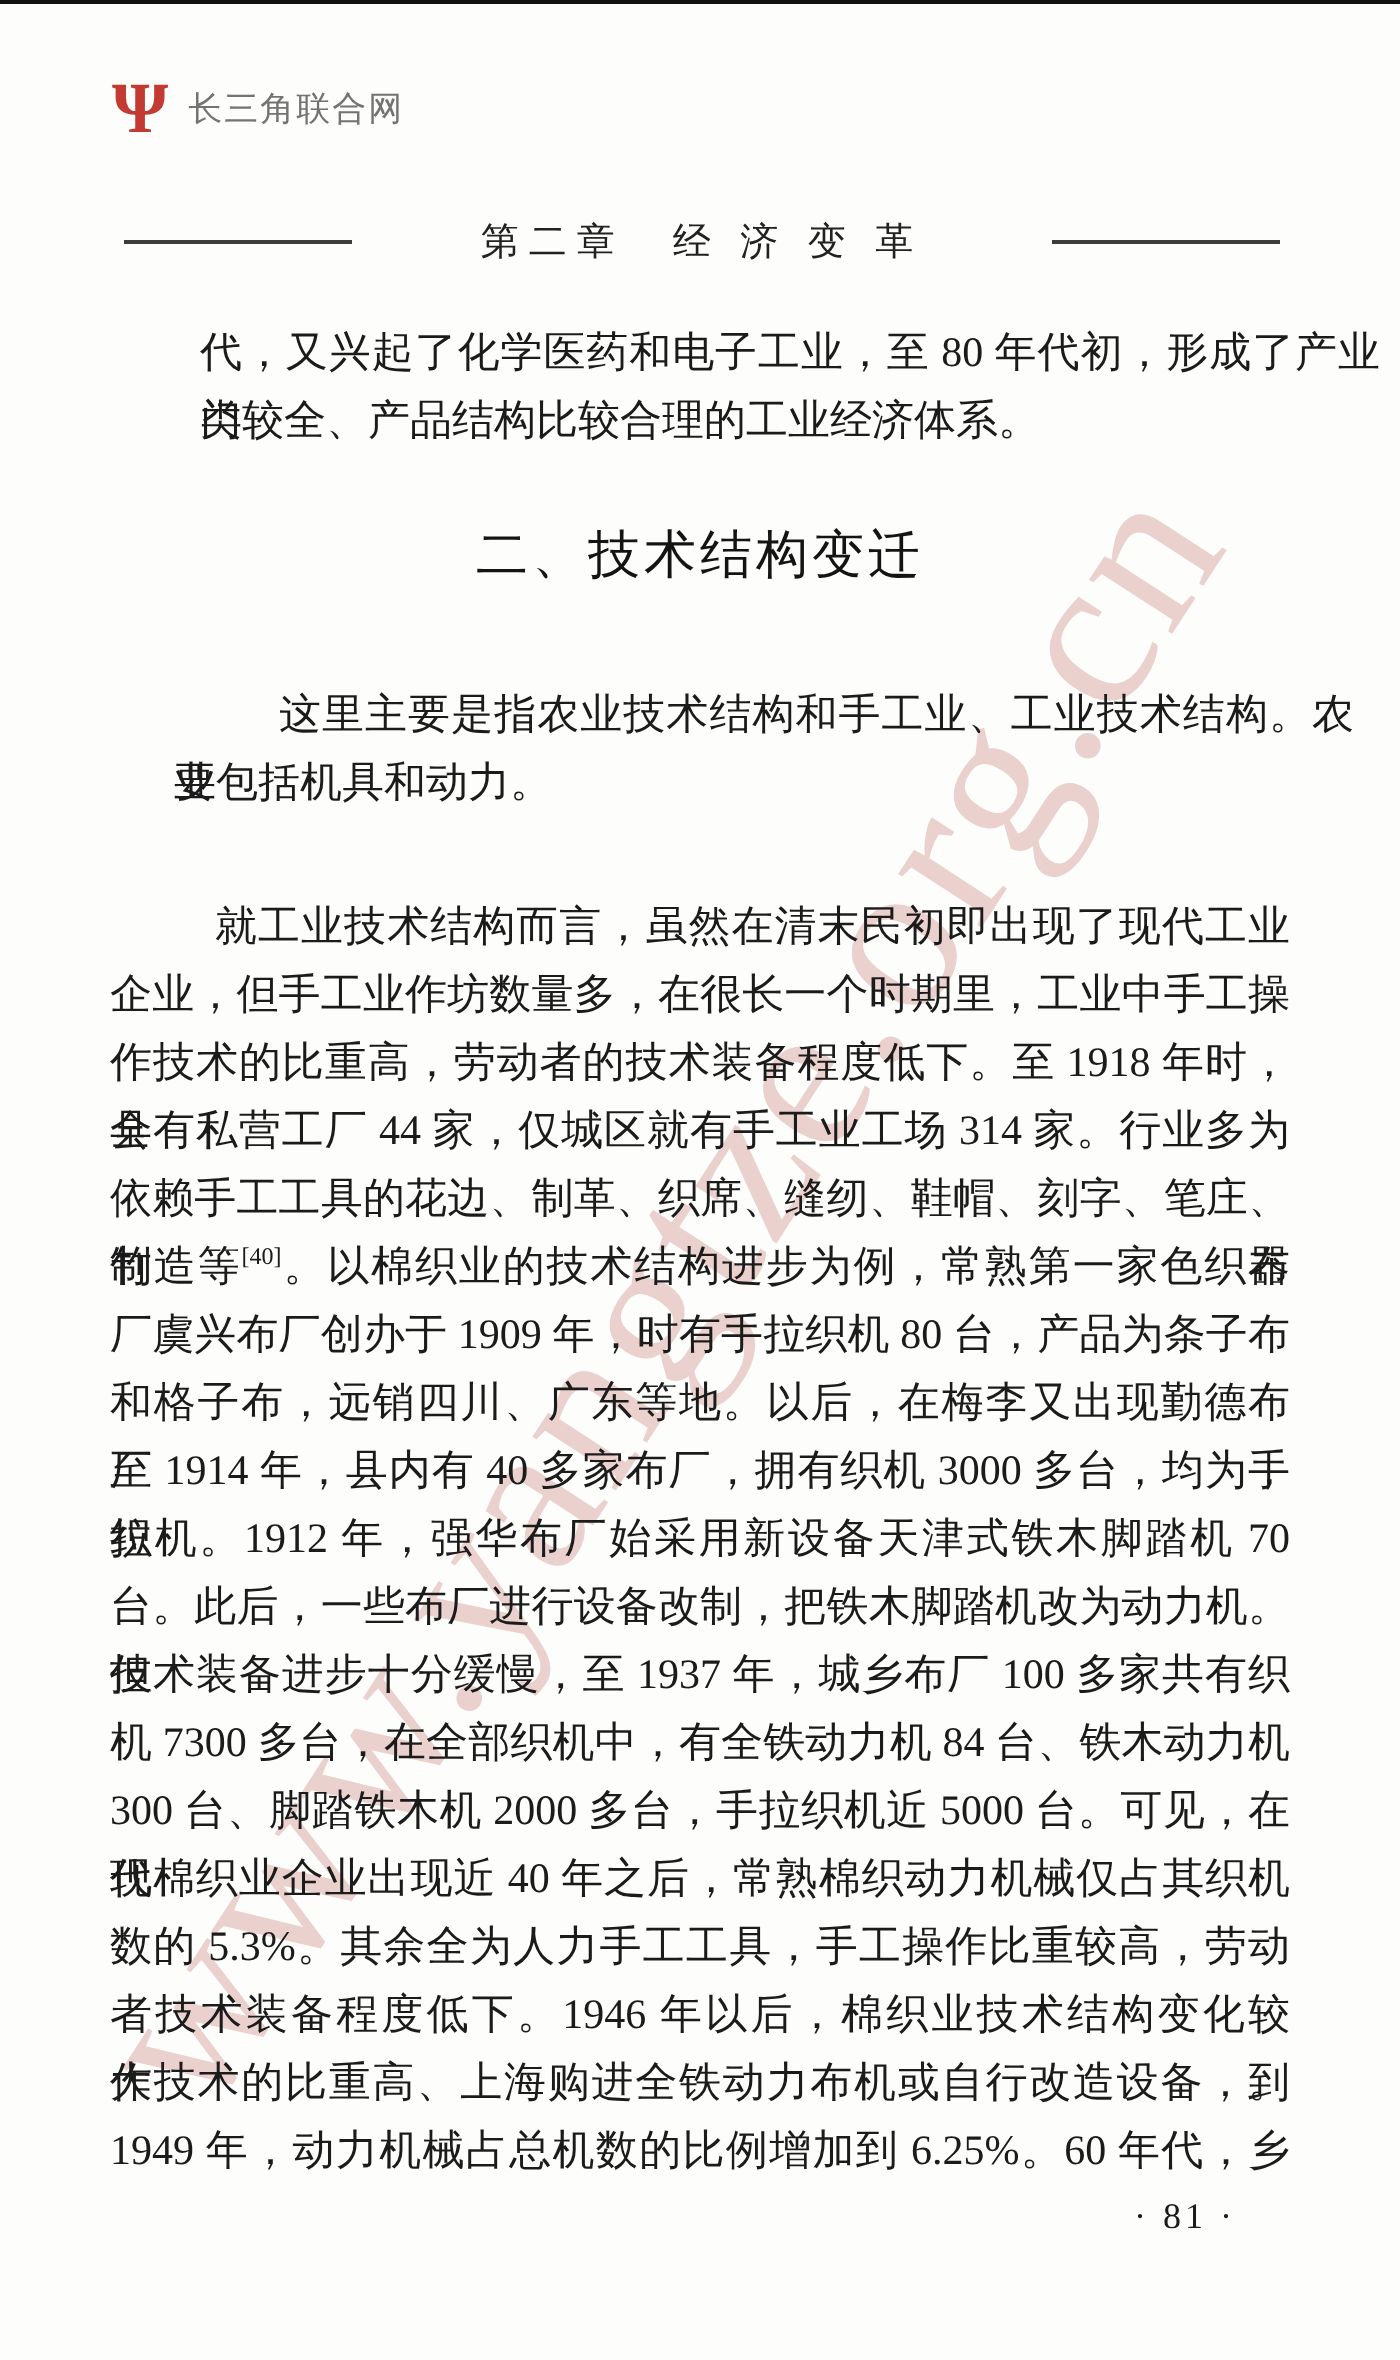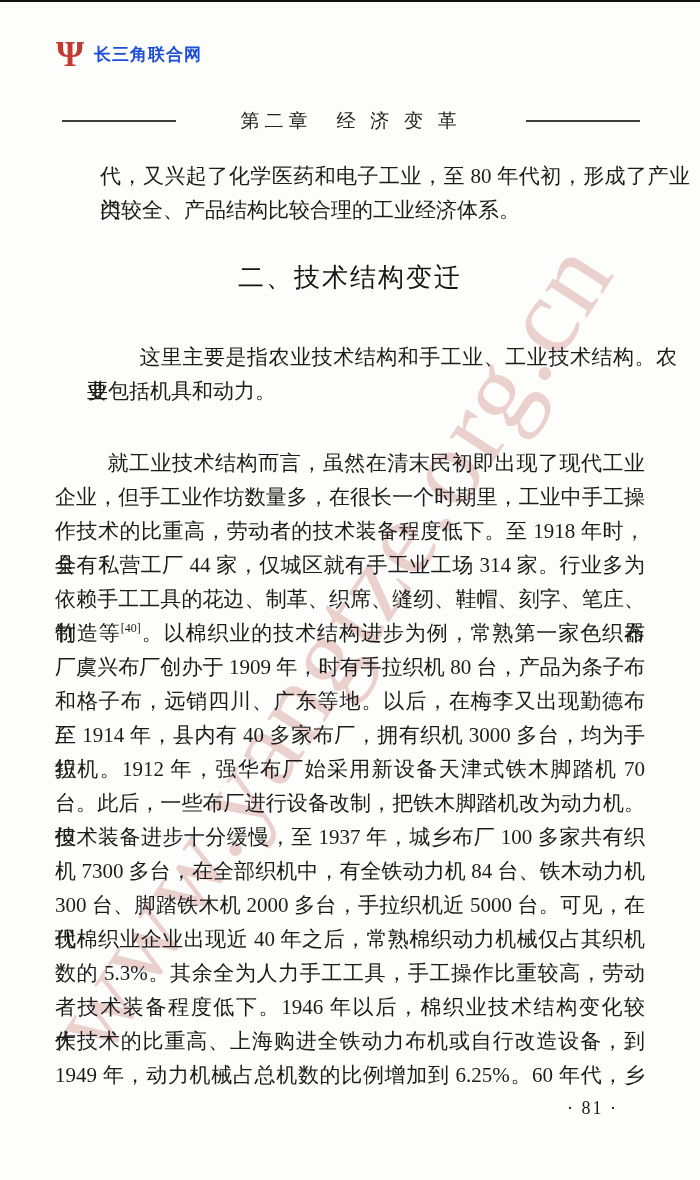--- a/index.html
+++ b/index.html
@@ -17,21 +17,21 @@
     position:absolute;top:34px;left:56px;
     display:flex;align-items:center;gap:10px;
   }
   .logo-mark{
     color:#c23a32;
     font-family:"Liberation Serif","DejaVu Serif",serif;
     font-size:36px;font-weight:700;line-height:1;
   }
   .site-name{
     font-family:"Liberation Sans","DejaVu Sans",sans-serif;
-    font-size:17px;font-weight:700;color:#1d4ed8;letter-spacing:1px;
+    font-size:17px;font-weight:400;color:#737373;letter-spacing:1px;
   }
   
   .chapter-row{
     position:absolute;top:106px;left:62px;right:60px;
     display:flex;align-items:center;gap:48px;
   }
   .rule{flex:1;height:2px;background:#3c3c3c;}
   .chapter-title{
     padding:0 16px;
     font-size:19px;color:#222;letter-spacing:5px;white-space:nowrap;

